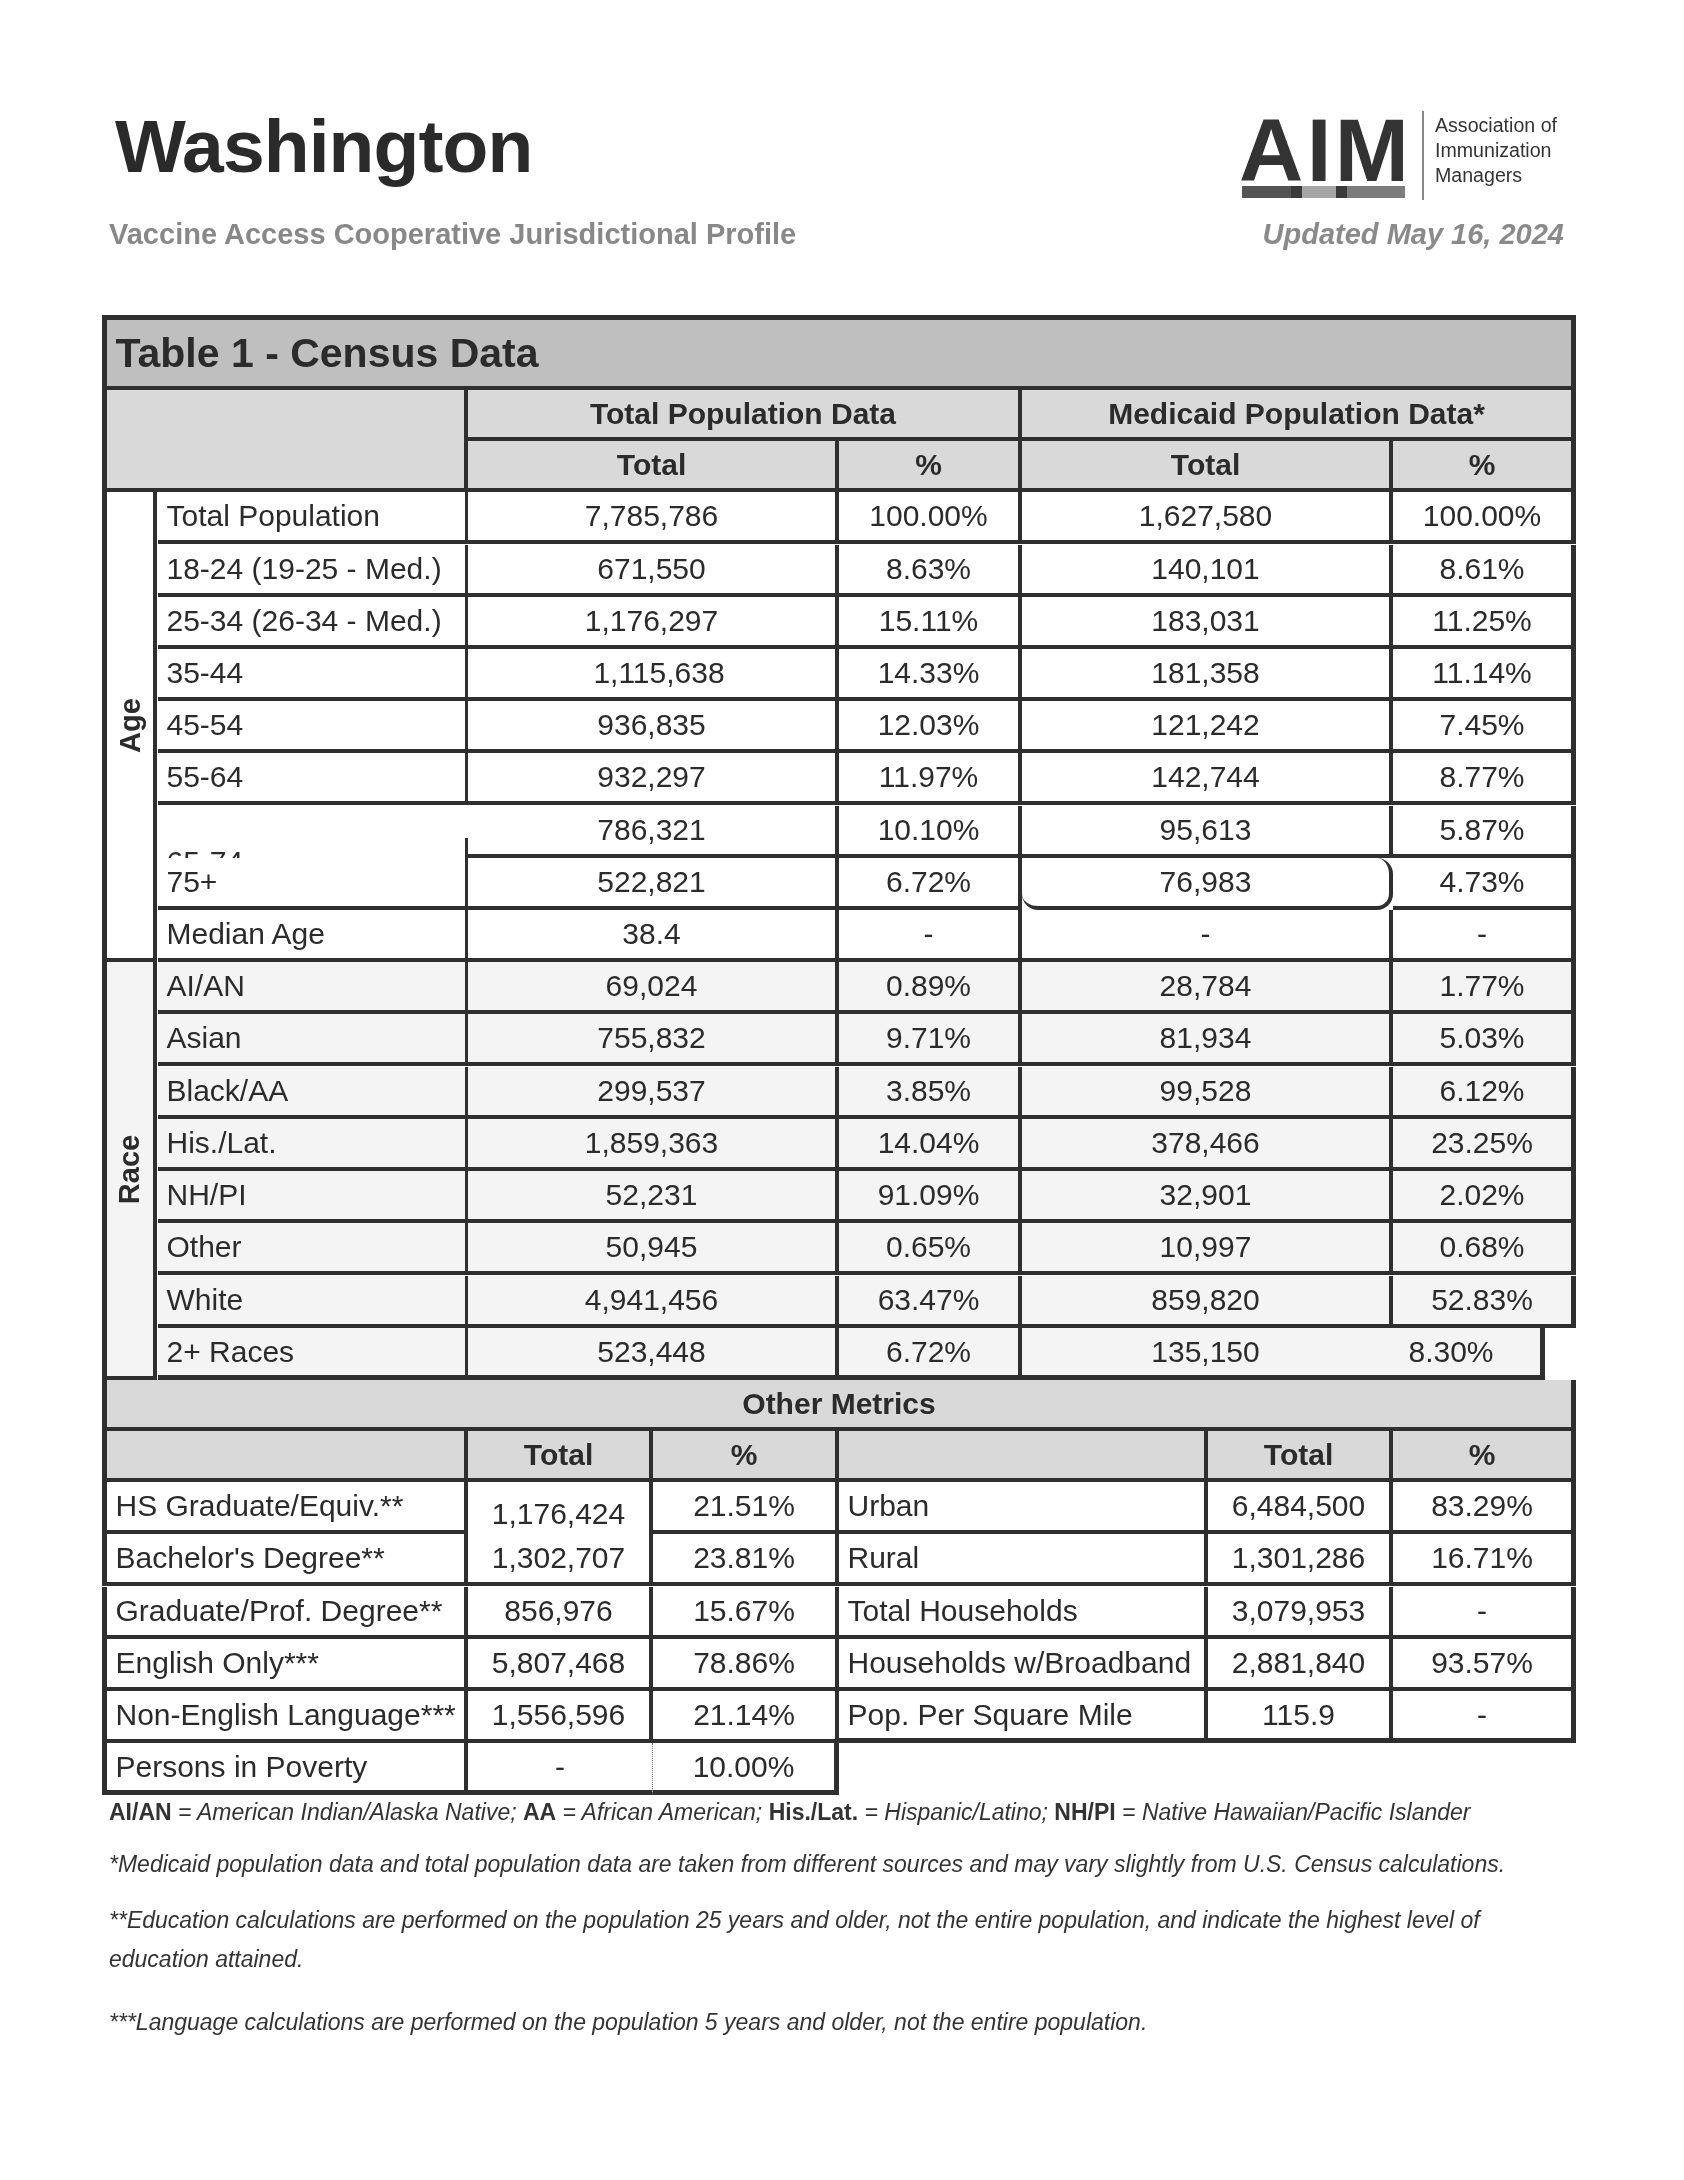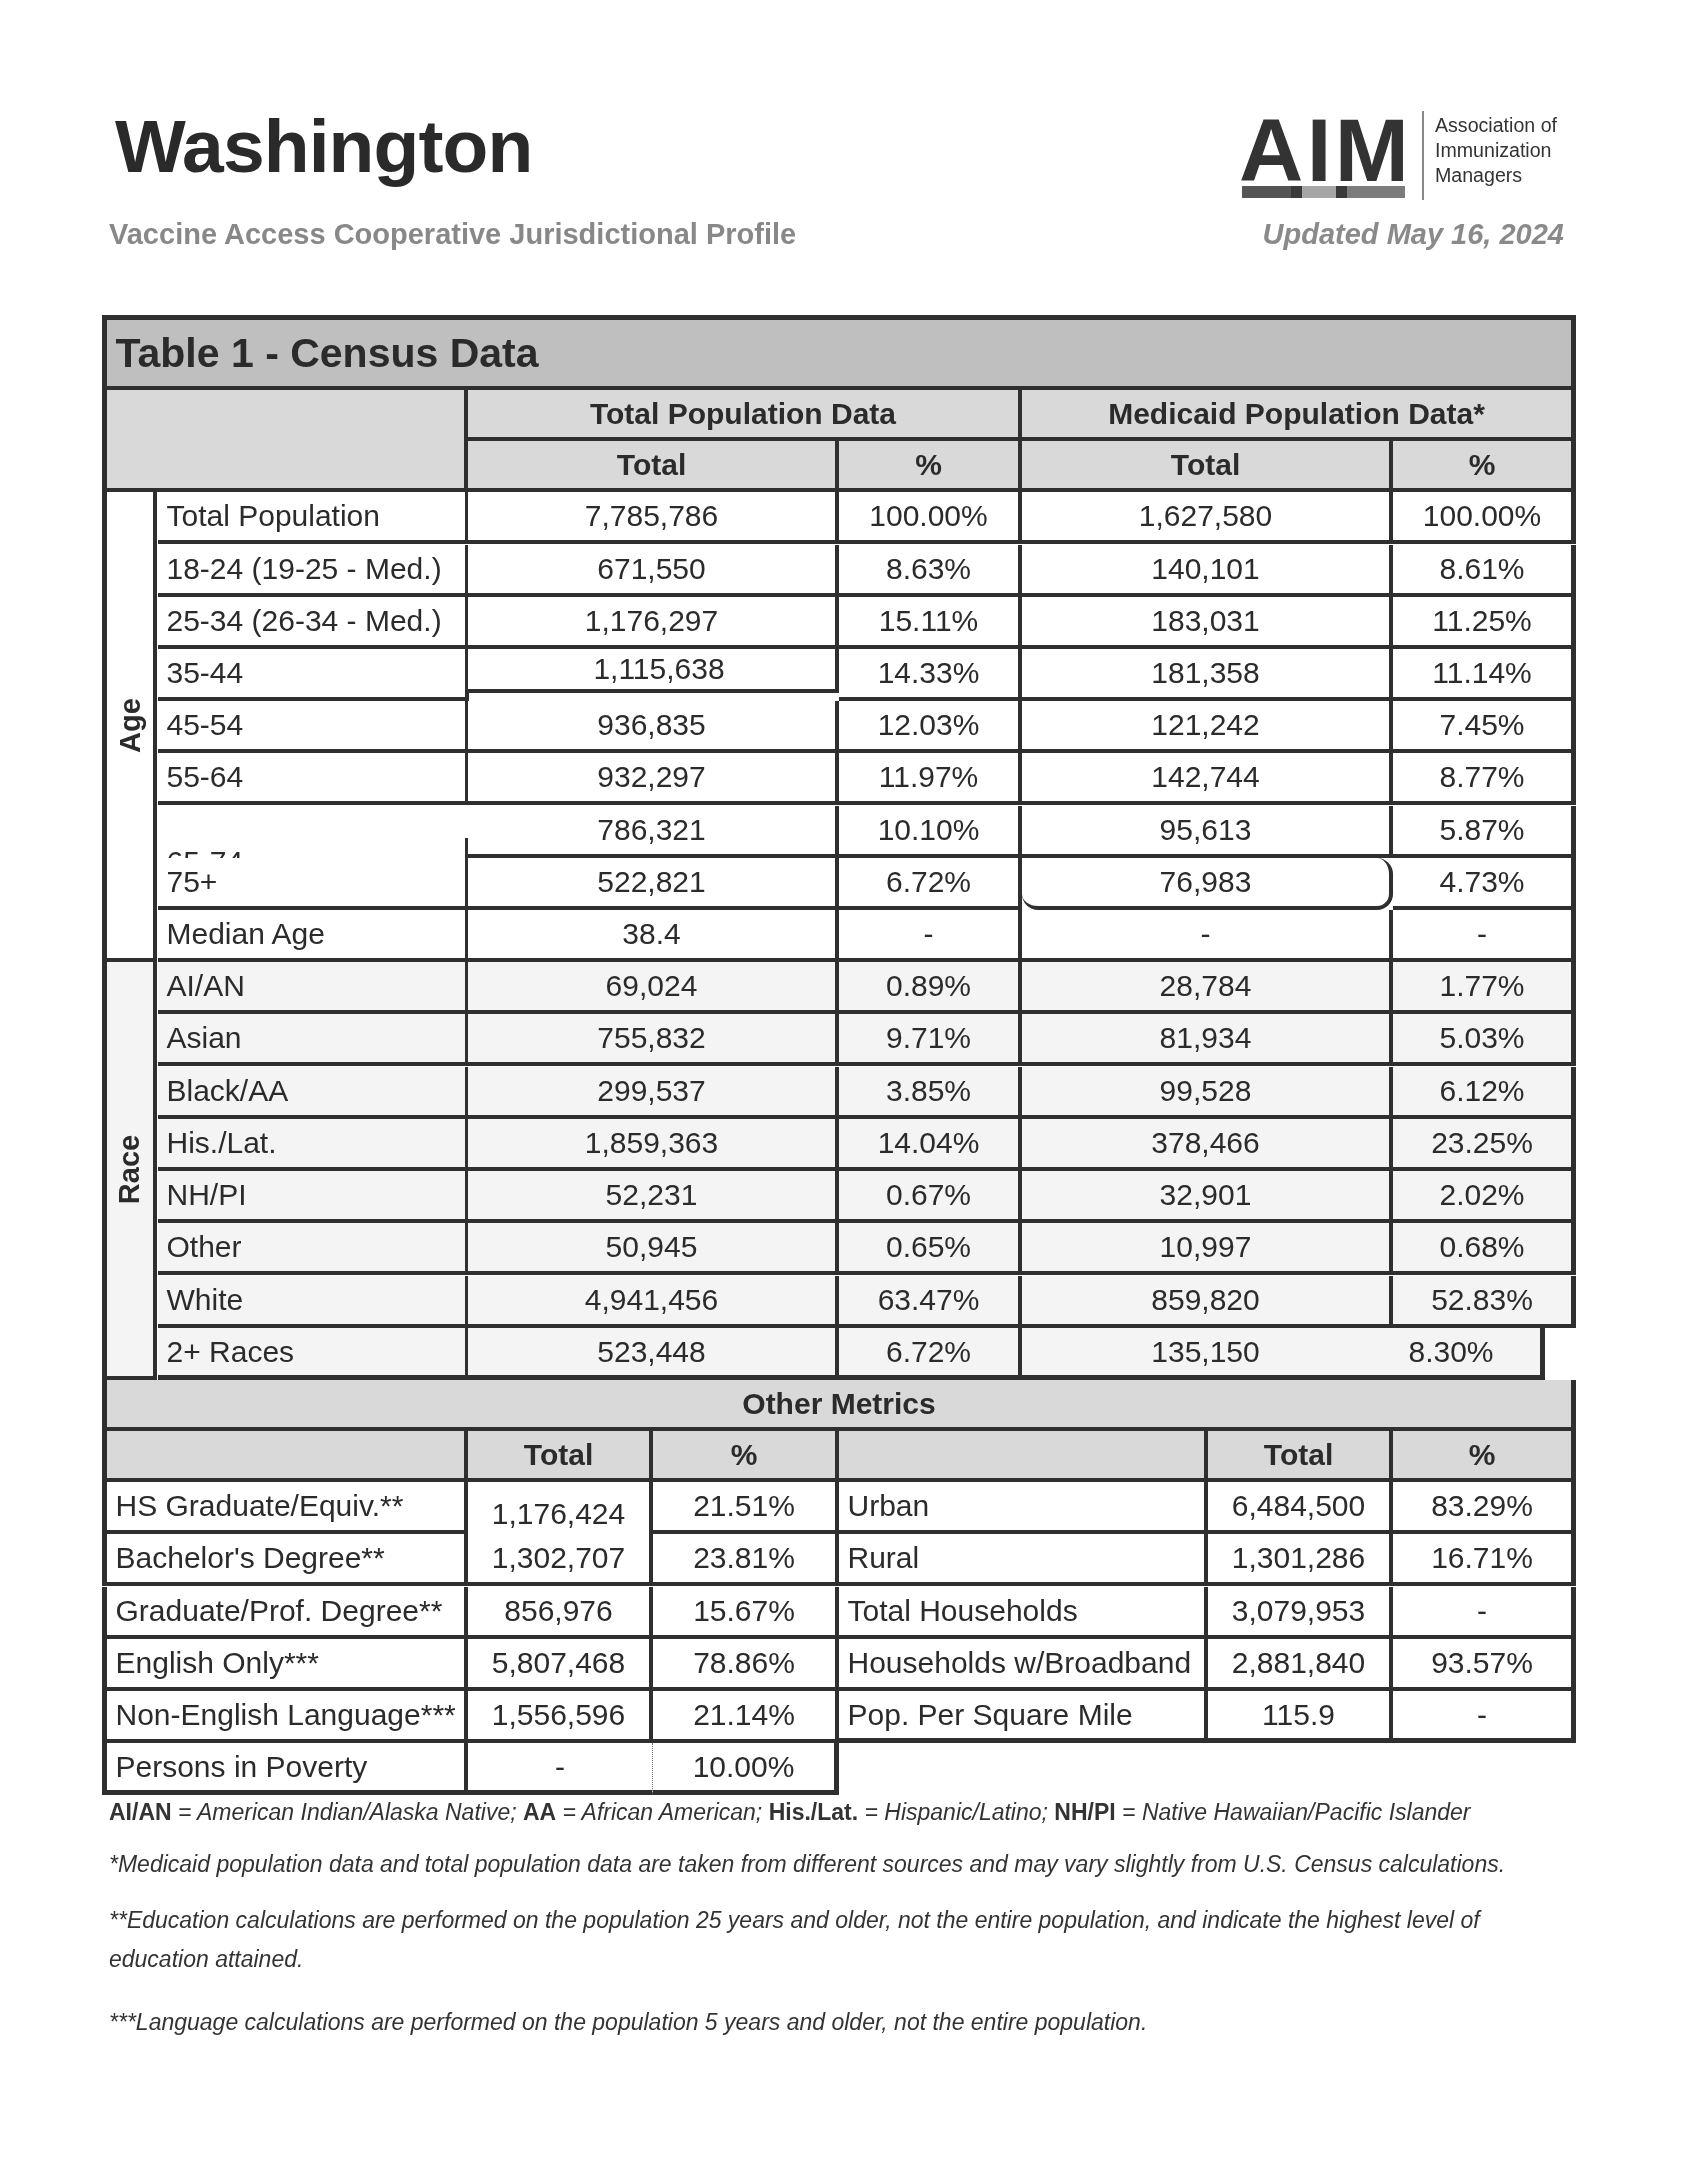--- a/index.html
+++ b/index.html
@@ -76,21 +76,21 @@
     <div class="cell white" style="position: absolute; left: 468px; top: 545px; width: 371px; height: 52px;">671,550</div>
     <div class="cell white" style="position: absolute; left: 839px; top: 545px; width: 183px; height: 52px;">8.63%</div>
     <div class="cell white" style="position: absolute; left: 1022px; top: 545px; width: 371px; height: 52px;">140,101</div>
     <div class="cell white" style="position: absolute; left: 1393px; top: 545px; width: 183px; height: 52px; border-right: 5.1px solid rgb(47, 47, 47);">8.61%</div>
     <div class="cell white left" style="position: absolute; left: 158px; top: 597px; width: 311px; height: 52px;">25-34 (26-34 - Med.)</div>
     <div class="cell white" style="position: absolute; left: 468px; top: 597px; width: 371px; height: 52px;">1,176,297</div>
     <div class="cell white" style="position: absolute; left: 839px; top: 597px; width: 183px; height: 52px;">15.11%</div>
     <div class="cell white" style="position: absolute; left: 1022px; top: 597px; width: 371px; height: 52px;">183,031</div>
     <div class="cell white" style="position: absolute; left: 1393px; top: 597px; width: 183px; height: 52px; border-right: 5.1px solid rgb(47, 47, 47);">11.25%</div>
     <div class="cell white left" style="position: absolute; left: 158px; top: 649px; width: 311px; height: 52px;">35-44</div>
-    <div class="cell white" style="position: absolute; left: 468px; top: 649px; width: 371px; height: 44px; padding-left: 15px;">1,115,638</div>
+    <div class="cell white" style="position: absolute; left: 468px; top: 649px; width: 371px; height: 52px; padding-left: 15px;">1,115,638</div>
     <div class="cell white" style="position: absolute; left: 839px; top: 649px; width: 183px; height: 52px;">14.33%</div>
     <div class="cell white" style="position: absolute; left: 1022px; top: 649px; width: 371px; height: 52px;">181,358</div>
     <div class="cell white" style="position: absolute; left: 1393px; top: 649px; width: 183px; height: 52px; border-right: 5.1px solid rgb(47, 47, 47);">11.14%</div>
     <div class="cell white left" style="position: absolute; left: 158px; top: 701px; width: 311px; height: 52px;">45-54</div>
     <div class="cell white" style="position: absolute; left: 468px; top: 701px; width: 371px; height: 52px;">936,835</div>
     <div class="cell white" style="position: absolute; left: 839px; top: 701px; width: 183px; height: 52px;">12.03%</div>
     <div class="cell white" style="position: absolute; left: 1022px; top: 701px; width: 371px; height: 52px;">121,242</div>
     <div class="cell white" style="position: absolute; left: 1393px; top: 701px; width: 183px; height: 52px; border-right: 5.1px solid rgb(47, 47, 47);">7.45%</div>
     <div class="cell white left" style="position: absolute; left: 158px; top: 753px; width: 311px; height: 52px;">55-64</div>
     <div class="cell white" style="position: absolute; left: 468px; top: 753px; width: 371px; height: 52px;">932,297</div>
@@ -130,21 +130,21 @@
     <div class="cell race" style="position: absolute; left: 839px; top: 1067px; width: 183px; height: 52px;">3.85%</div>
     <div class="cell race" style="position: absolute; left: 1022px; top: 1067px; width: 371px; height: 52px;">99,528</div>
     <div class="cell race" style="position: absolute; left: 1393px; top: 1067px; width: 183px; height: 52px; border-right: 5.1px solid rgb(47, 47, 47);">6.12%</div>
     <div class="cell race left" style="position: absolute; left: 158px; top: 1119px; width: 311px; height: 52px;">His./Lat.</div>
     <div class="cell race" style="position: absolute; left: 468px; top: 1119px; width: 371px; height: 52px;">1,859,363</div>
     <div class="cell race" style="position: absolute; left: 839px; top: 1119px; width: 183px; height: 52px;">14.04%</div>
     <div class="cell race" style="position: absolute; left: 1022px; top: 1119px; width: 371px; height: 52px;">378,466</div>
     <div class="cell race" style="position: absolute; left: 1393px; top: 1119px; width: 183px; height: 52px; border-right: 5.1px solid rgb(47, 47, 47);">23.25%</div>
     <div class="cell race left" style="position: absolute; left: 158px; top: 1171px; width: 311px; height: 52px;">NH/PI</div>
     <div class="cell race" style="position: absolute; left: 468px; top: 1171px; width: 371px; height: 52px;">52,231</div>
-    <div class="cell race" style="position: absolute; left: 839px; top: 1171px; width: 183px; height: 52px;">0.67%</div>
+    <div class="cell race" style="position: absolute; left: 839px; top: 1171px; width: 183px; height: 52px;">91.09%</div>
     <div class="cell race" style="position: absolute; left: 1022px; top: 1171px; width: 371px; height: 52px;">32,901</div>
     <div class="cell race" style="position: absolute; left: 1393px; top: 1171px; width: 183px; height: 52px; border-right: 5.1px solid rgb(47, 47, 47);">2.02%</div>
     <div class="cell race left" style="position: absolute; left: 158px; top: 1223px; width: 311px; height: 52px;">Other</div>
     <div class="cell race" style="position: absolute; left: 468px; top: 1223px; width: 371px; height: 52px;">50,945</div>
     <div class="cell race" style="position: absolute; left: 839px; top: 1223px; width: 183px; height: 52px;">0.65%</div>
     <div class="cell race" style="position: absolute; left: 1022px; top: 1223px; width: 371px; height: 52px;">10,997</div>
     <div class="cell race" style="position: absolute; left: 1393px; top: 1223px; width: 183px; height: 52px; border-right: 5.1px solid rgb(47, 47, 47);">0.68%</div>
     <div class="cell race left" style="position: absolute; left: 158px; top: 1276px; width: 311px; height: 52px;">White</div>
     <div class="cell race" style="position: absolute; left: 468px; top: 1276px; width: 371px; height: 52px;">4,941,456</div>
     <div class="cell race" style="position: absolute; left: 839px; top: 1276px; width: 183px; height: 52px;">63.47%</div>

